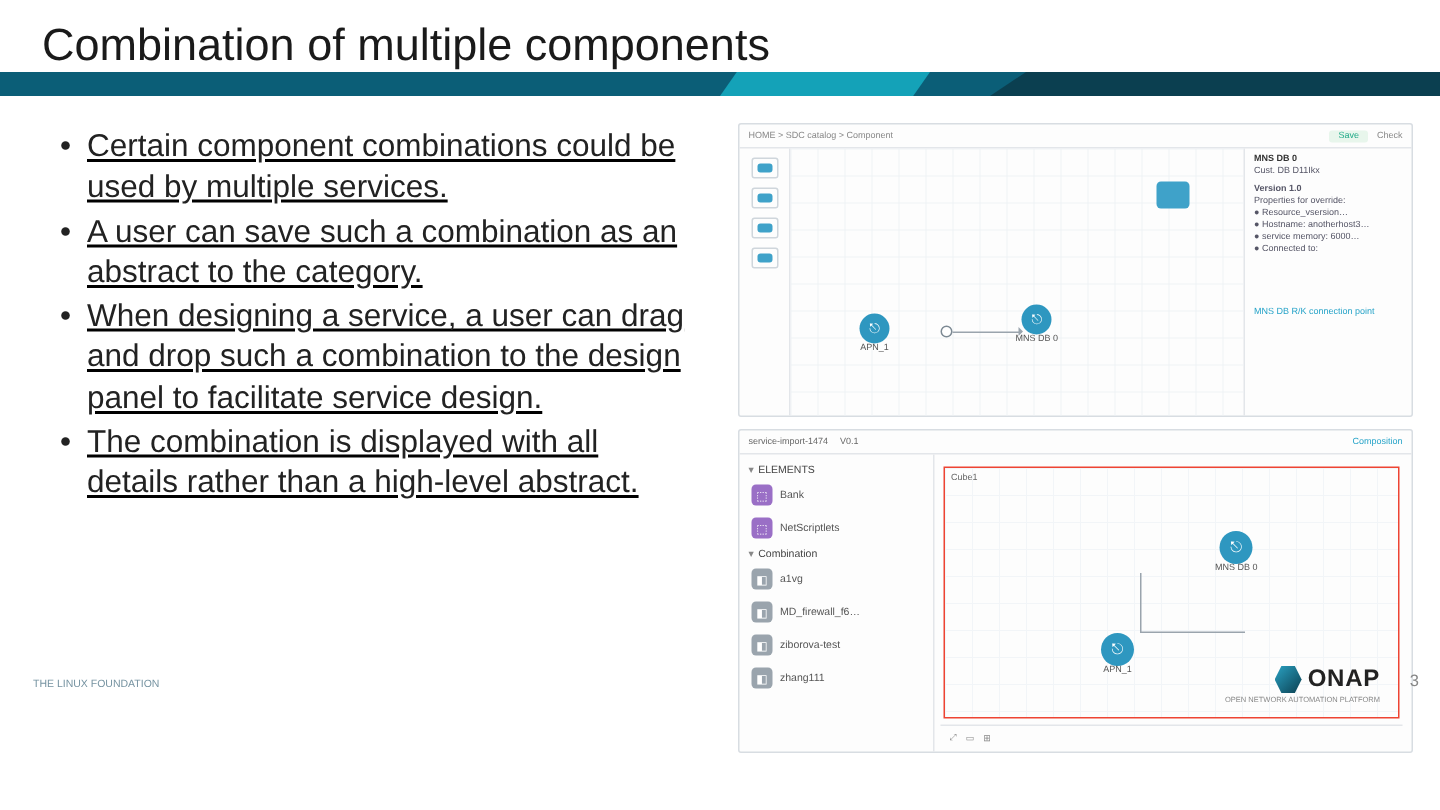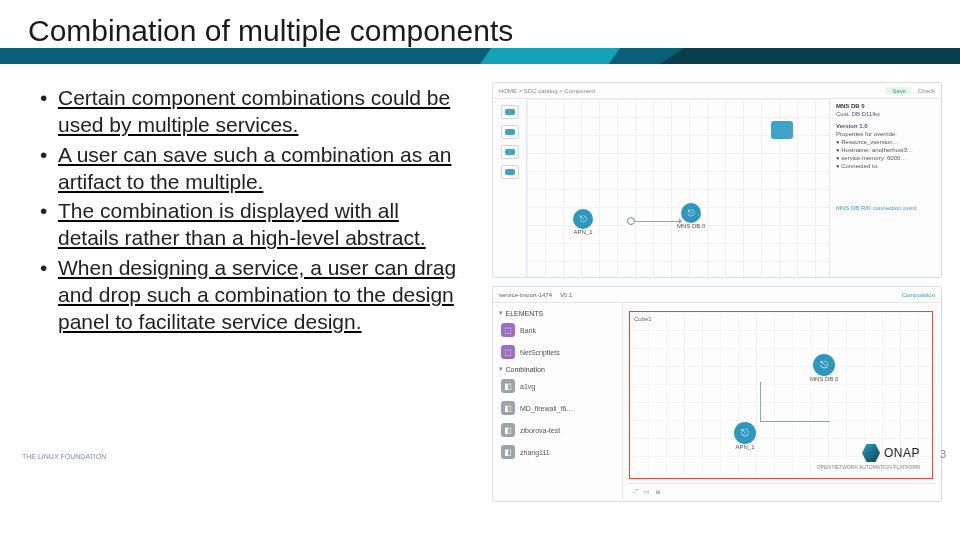--- a/index.html
+++ b/index.html
@@ -92,40 +92,40 @@
   .node2 .ico{width:22px;height:22px;border-radius:50%;background:#2e97c0;display:flex;align-items:center;justify-content:center;color:#fff;font-size:10px}
   .link2{position:absolute;width:70px;height:40px;border-left:1px solid #9aa4ad;border-bottom:1px solid #9aa4ad}
 
   .toolstrip{position:absolute;bottom:2px;left:134px;right:6px;height:16px;border-top:1px solid #e3e6ea;display:flex;align-items:center;gap:6px;padding:0 6px;font-size:6px;color:#888}
 
   
   .footer{position:absolute;left:0;bottom:8px;width:100%;height:20px;}
   .footer .lf{position:absolute;left:22px;bottom:0;font-size:7px;color:#7693a1}
   .footer .logo{position:absolute;right:40px;bottom:-2px;display:flex;align-items:center;gap:4px;}
   .footer .logo .mark{width:18px;height:18px;background:linear-gradient(135deg,#2aa1c2,#0b3f50);clip-path:polygon(25% 0,75% 0,100% 50%,75% 100%,25% 100%,0 50%);}
-  .footer .logo .txt{font-weight:normal;font-size:12px;color:#222;letter-spacing:0.5px}
+  .footer .logo .txt{font-weight:bold;font-size:16px;color:#222;letter-spacing:0.5px}
   .footer .logo .sub{position:absolute;right:0;bottom:-8px;font-size:5px;color:#888;white-space:nowrap}
   .footer .pgnum{position:absolute;right:14px;bottom:0;font-size:11px;color:#888}
 </style>
 </head>
 <body>
 
 <div class="slide">
 
   <div class="title-band">
     <div class="accent"></div>
   </div>
   <h1 class="title-text">Combination of multiple components</h1>
 
   <div class="body">
     <ul class="bullets">
       <li>Certain component combinations could be used by multiple services.</li>
-      <li>A user can save such a combination as an artifact to the multiple.</li>
+      <li>A user can save such a combination as an abstract to the category.</li>
+      <li>When designing a service, a user can drag and drop such a combination to the design panel to facilitate service design.</li>
       <li>The combination is displayed with all details rather than a high-level abstract.</li>
-      <li>When designing a service, a user can drag and drop such a combination to the design panel to facilitate service design.</li>
     </ul>
   </div>
 
   <div class="shots">
 
     <div class="shot shot-top">
       <div class="topbar">
         <span>HOME  &gt;  SDC catalog  &gt;  Component</span>
         <span class="spacer"></span>
         <span class="btn">Save</span>

